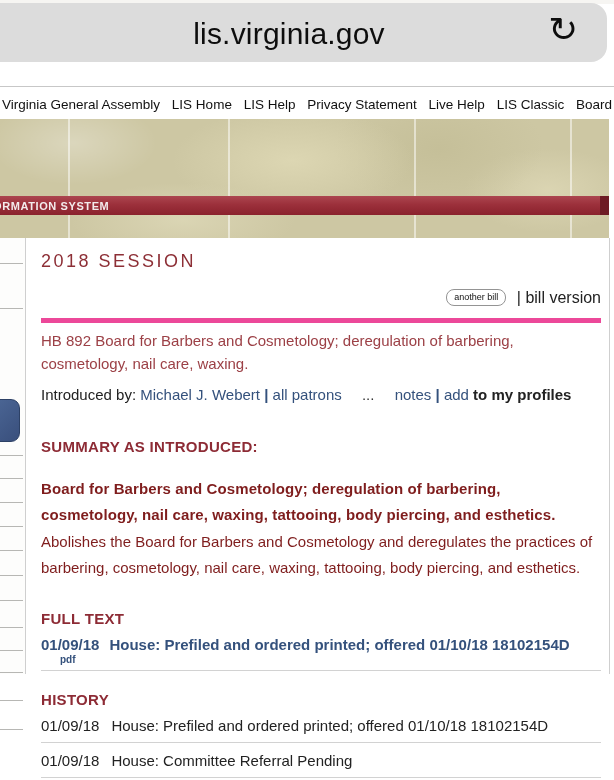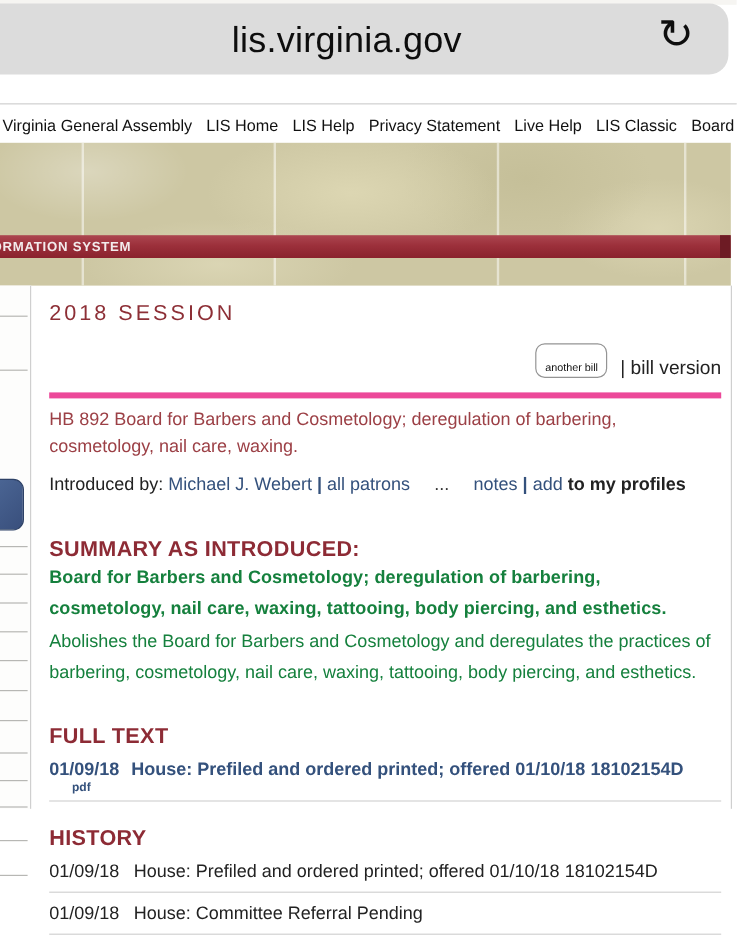--- a/index.html
+++ b/index.html
@@ -49,36 +49,36 @@
                border:1px solid #2d4166; cursor:pointer; }
 
   .content { flex:1; margin-right:4px; border-right:1px solid #cfcfcf;
              padding:0 8px 0 15px; }
 
   .session-title { margin-top:13px; font-size:18px; font-weight:400; letter-spacing:2.5px;
                    color:#8d2f36; }
 
   .actions { margin-top:17px; text-align:right; font-size:16px; color:#222; }
   .btn-another { display:inline-block; font-size:9px; color:#111; background:#fff;
-                 border:1px solid #949494; border-radius:8px; padding:14px 7px 3px;
+                 border:1px solid #949494; border-radius:8px; padding:2px 7px 3px;
                  position:relative; top:-3px; margin-right:6px; cursor:pointer; }
   .print-link { cursor:pointer; }
 
   .bill-head { border-top:5px solid #ec4899; margin-top:9px; padding-top:7px; }
   .bill-title { max-width:500px; font-size:15px; line-height:1.5; color:#9c4046; cursor:pointer; }
 
   .intro-line { margin-top:11px; font-size:15px; color:#222; }
   .blue-b { color:#34517c; font-weight:normal; cursor:pointer; }
   .blue-sep { color:#34517c; font-weight:bold; }
   .intro-dots { color:#333; margin:0 16px; }
   .bold-dark { font-weight:bold; color:#222; }
 
-  .sec-heading { font-size:18px; font-weight:bold; color:#8d2b35; letter-spacing:.3px; }
+  .sec-heading { font-size:15px; font-weight:bold; color:#8d2b35; letter-spacing:.3px; }
   .summary-h { margin-top:35px; }
-  .summary-p { margin-top:1px; font-size:15px; line-height:1.75; color:#15803d; max-width:552px; }
+  .summary-p { margin-top:21px; font-size:15px; line-height:1.75; color:#7f1d1d; max-width:552px; }
   .summary-p b { letter-spacing:.1px; }
 
   .fulltext-h { margin-top:29px; }
   .fulltext-item { margin-top:9px; padding-bottom:5px; border-bottom:1px solid #d2d2d2; }
   .fulltext-link { font-size:15px; font-weight:bold; color:#34517c; cursor:pointer; }
   .fulltext-link .ft-date { margin-right:10px; }
   .pdf-link { display:block; font-size:10px; font-weight:bold; color:#34517c; margin-top:1px;
               cursor:pointer;margin-left:19px; }
 
   .history-h { margin-top:20px; }

